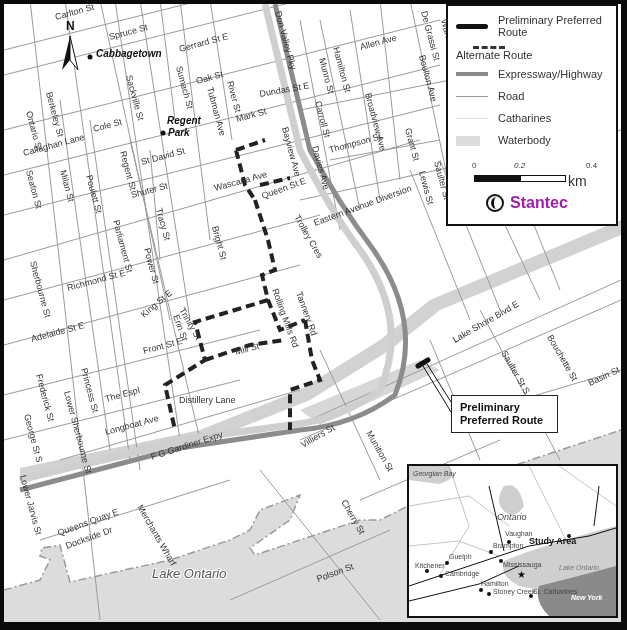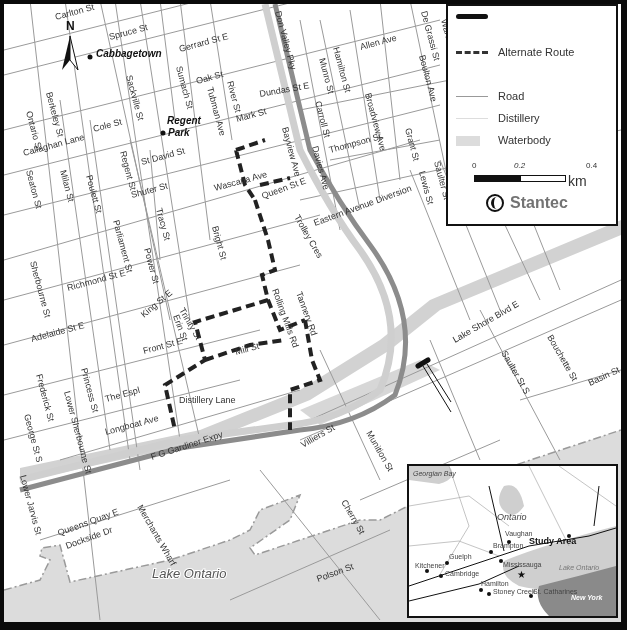--- a/index.html
+++ b/index.html
@@ -176,61 +176,72 @@
           <text class="lbl" x="590" y="386" transform="rotate(-25 590 386)">Basin St</text>
         </g>
     </svg>
   </div>
 
   <div id="legend">
     <div class="lg-row" style="top:8px;">
       <span class="lg-sym">
           <span style="display:block;width:32px;height:5px;background:#111;border-radius:3px;"></span>
         </span>
-    </div>
-    <div class="lg-row" style="top:40px;">
+      <span style="width:110px;line-height:12px;">Preliminary Preferred Route</span>
+    </div>
+    <div class="lg-row" style="top:40px;flex-direction:column;">
       <span class="lg-sym">
           <span style="display:block;width:32px;border-top:3px dashed #333;"></span>
         </span>
       <span>Alternate Route</span>
     </div>
+    <div class="lg-row" style="top:62px;">
+      <span class="lg-sym">
+          <span style="display:block;width:32px;height:4px;background:#8c8c8c;"></span>
+        </span>
+      <span>Expressway/Highway</span>
+    </div>
     <div class="lg-row" style="top:84px;">
       <span class="lg-sym">
           <span style="display:block;width:32px;height:1px;background:#999;"></span>
         </span>
       <span>Road</span>
     </div>
     <div class="lg-row" style="top:106px;">
       <span class="lg-sym">
           <span style="display:block;width:32px;height:1px;background:#ddd;"></span>
         </span>
-      <span>Distillery</span>
+      <span>Catharines</span>
     </div>
     <div class="lg-row" style="top:128px;align-items:flex-end;">
       <span class="lg-sym">
           <span style="display:block;width:24px;height:10px;background:#dcdcdc;"></span>
         </span>
       <span>Waterbody</span>
     </div>
     <div style="position:absolute;left:26px;top:155px;width:130px;height:30px;font-size:8px;color:#333;">
       <span style="position:absolute;left:-2px;top:0;">0</span>
       <span style="position:absolute;left:40px;top:0;font-style:italic;">0.2</span>
       <span style="position:absolute;left:84px;top:0;padding-left:28px;">0.4</span>
       <span style="position:absolute;left:0;top:14px;width:46px;height:5px;background:#111;border:1px solid #111;"></span>
       <span style="position:absolute;left:46px;top:14px;width:44px;height:5px;background:#fff;border:1px solid #111;"></span>
       <span style="position:absolute;left:94px;top:12px;font-size:14px;">km</span>
     </div>
     <div style="position:absolute;left:38px;top:188px;display:flex;align-items:center;">
       <span style="display:inline-block;width:18px;height:18px;border-radius:50%;border:2px solid #111;box-sizing:border-box;position:relative;margin-right:6px;">
         <span style="position:absolute;left:3px;top:1px;width:8px;height:12px;border-left:3px solid #111;border-radius:50%;"></span>
       </span>
-      <span style="font-weight:bold;font-size:16px;color:#737373;">Stantec</span>
-    </div>
-  </div>
-
+      <span style="font-weight:bold;font-size:16px;color:#a21caf;">Stantec</span>
+    </div>
+  </div>
+
+  <div id="callout">
+    <div>Preliminary</div>
+    <div>Preferred Route</div>
+  </div>
 
   <div id="inset">
     <svg width="207" height="150" viewBox="0 0 207 150">
       <path d="M0 0 L40 0 Q50 12 30 18 L0 14 Z" fill="#cfcfcf"></path>
       <path d="M95 20 Q110 15 115 40 Q105 55 95 45 Q85 35 95 20 Z" fill="#cfcfcf"></path>
       <path d="M95 95 Q130 80 207 60 L207 115 Q150 130 110 120 Q90 110 95 95 Z" fill="#cfcfcf"></path>
       <path d="M130 120 Q170 110 207 100 L207 150 L140 150 Q125 135 130 120 Z" fill="#8a8a8a"></path>
       <g stroke="#aaa" stroke-width="0.7" fill="none">
         <path d="M0 40 L60 30 L100 60"></path>
           <path d="M0 80 L50 75 L90 90"></path>

